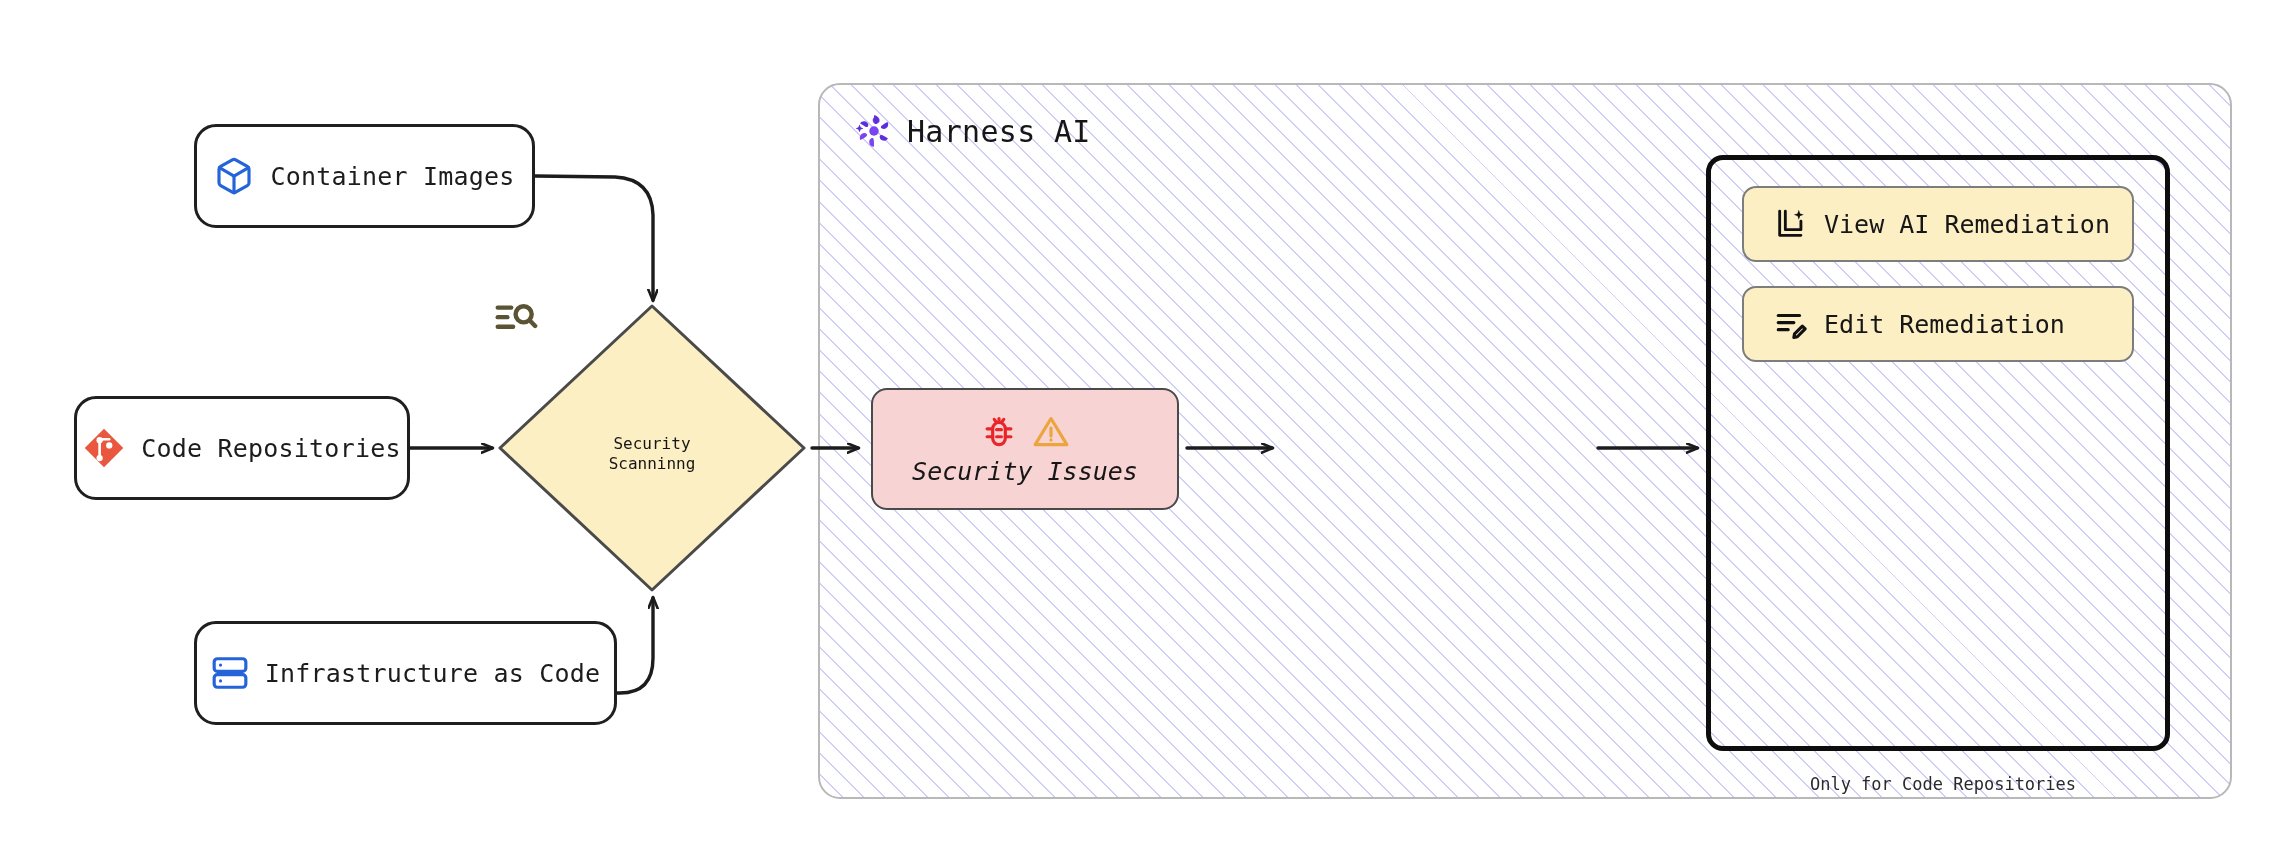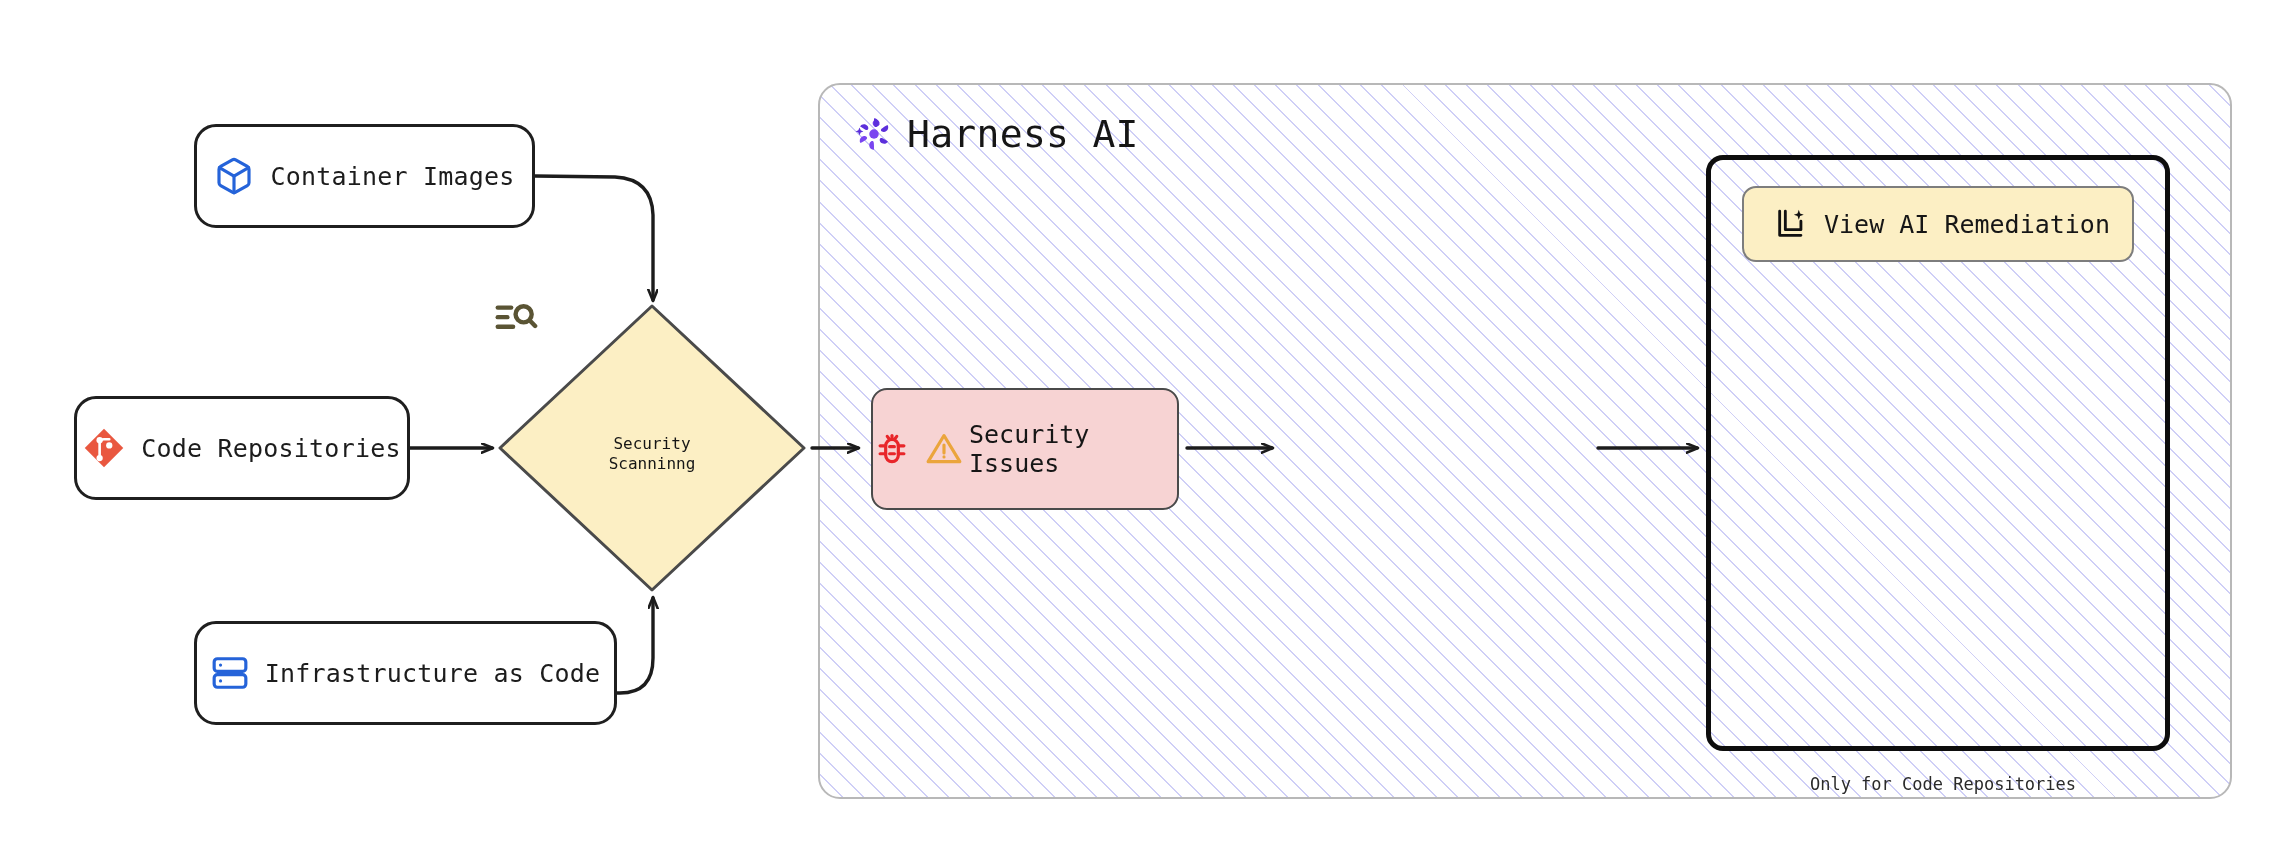--- a/index.html
+++ b/index.html
@@ -86,21 +86,21 @@
   #harness-header {
     position: absolute;
     left: 855px;
     top: 112px;
     display: flex;
     align-items: center;
     gap: 14px;
     z-index: 2;
   }
   #harness-header .title {
-    font-size: 38px;
+    font-size: 30px;
     color: #161616;
     letter-spacing: 0.3px;
   }
 
   
   .diamond-wrap {
     position: absolute;
     z-index: 3;
   }
   .diamond-wrap svg {
@@ -131,25 +131,26 @@
     position: absolute;
     left: 871px;
     top: 388px;
     width: 308px;
     height: 122px;
     box-sizing: border-box;
     border: 2px solid #4a4a4a;
     border-radius: 16px;
     background: #f7d3d3;
     display: flex;
-    flex-direction: row;
+    flex-direction: column;
     align-items: center;
     justify-content: center;
     gap: 6px;
     z-index: 3;
+    font-style: italic;
   }
   #security-issues .icon-row {
     display: flex;
     align-items: center;
     gap: 14px;
   }
   #security-issues .label {
     font-size: 25px;
     color: #161616;
   }
@@ -339,17 +340,28 @@
       <span class="icon">
         <svg width="34" height="34" viewBox="0 0 24 24" fill="none" stroke="#111111" stroke-width="2" stroke-linecap="round" stroke-linejoin="round">
           <path d="M4 3 L4 20 L19 20"></path>
           <path d="M8 3 L8 16 L19 16 L19 10"></path>
           <path d="M17.5 2 L18.4 4.6 L21 5.5 L18.4 6.4 L17.5 9 L16.6 6.4 L14 5.5 L16.6 4.6 Z" fill="#111111" stroke="none"></path>
         </svg>
       </span>
       <span class="label">View AI Remediation</span>
     </div>
 
+    <div class="action-btn">
+      <span class="icon">
+        <svg width="34" height="34" viewBox="0 0 24 24" fill="none" stroke="#111111" stroke-width="2.2" stroke-linecap="round" stroke-linejoin="round">
+          <line x1="3" y1="6" x2="18" y2="6"></line>
+          <line x1="3" y1="11" x2="14" y2="11"></line>
+          <line x1="3" y1="16" x2="10" y2="16"></line>
+          <path d="M20 13.5 L22 15.5 L16.5 21 L14 21.5 L14.5 19 Z"></path>
+        </svg>
+      </span>
+      <span class="label">Edit Remediation</span>
+    </div>
 
     <div id="code-only-caption">Only for Code Repositories</div>
   </div>
 
 </div>
 
 </body></html>

